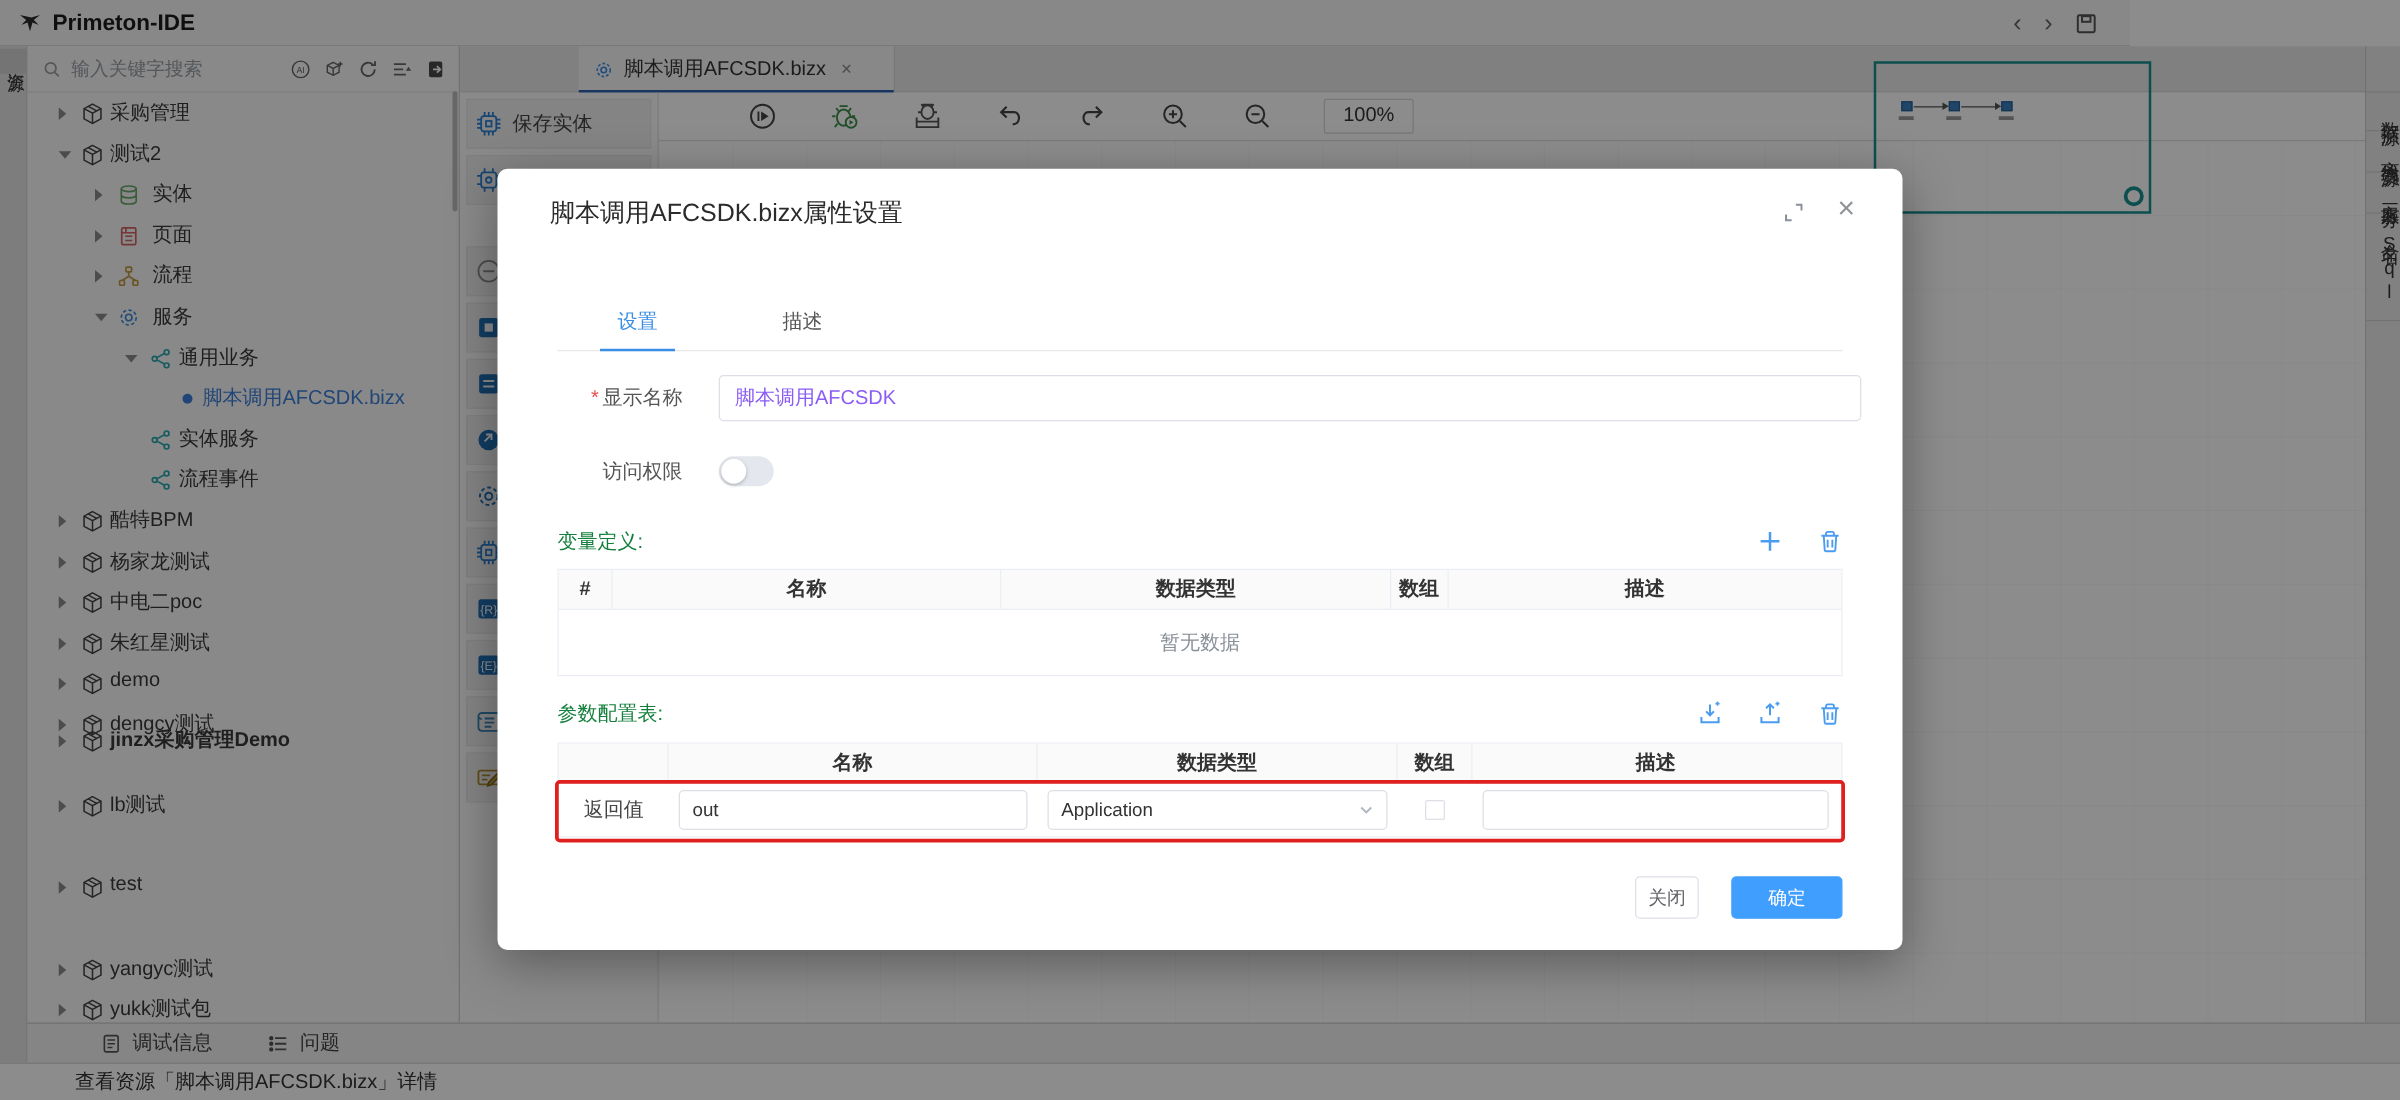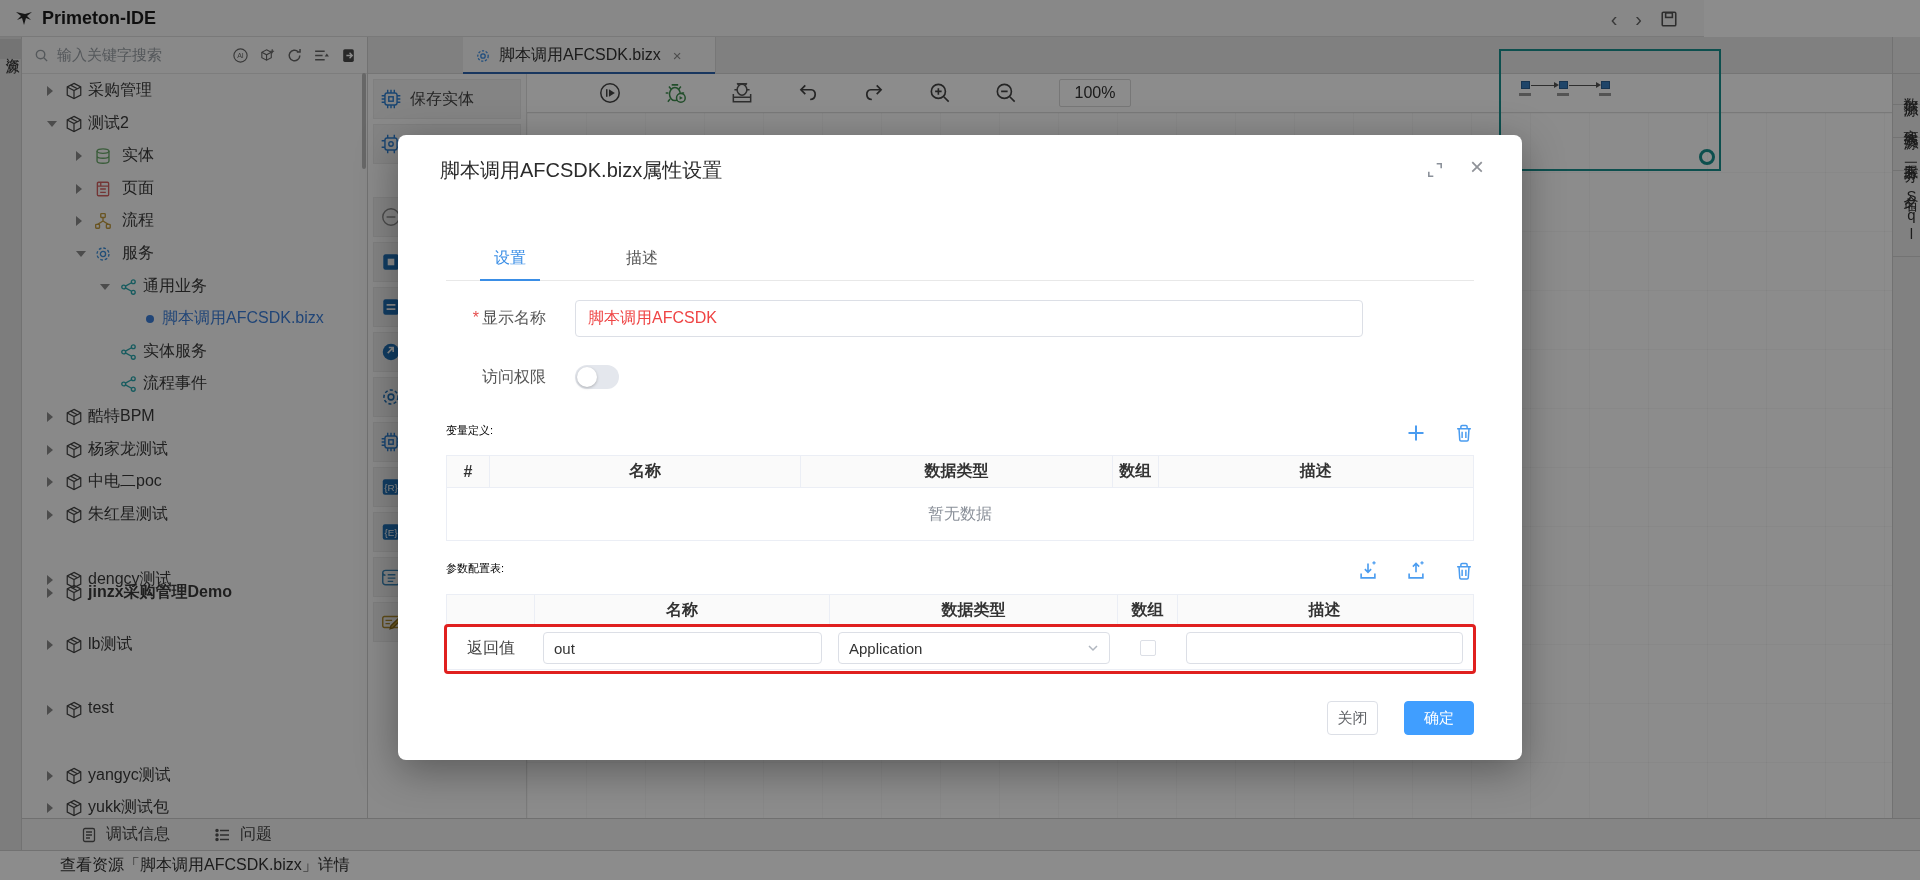--- a/index.html
+++ b/index.html
@@ -99,26 +99,26 @@
   #dlg-title { position:absolute; left:42px; top:22px; font-size:20px; color:#2b2b2b; }
   #dlg-expand { position:absolute; right:78px; top:26px; cursor:pointer; display:flex; }
   #dlg-close { position:absolute; right:38px; top:18px; font-size:24px; color:#909399; cursor:pointer; }
   #dlg-tabs { position:absolute; left:48px; top:108px; width:1028px; height:38px; border-bottom:1px solid #e8e8e8; }
   .dtab { position:absolute; top:0; height:38px; line-height:30px; font-size:16px; color:#555;
     text-align:center; width:60px; cursor:pointer; }
   .dtab.active { color:#3a8ee6; border-bottom:2px solid #3a8ee6; }
   .frm-row { position:absolute; left:48px; display:flex; align-items:center; }
   .frm-label { width:100px; text-align:right; font-size:16px; color:#555; margin-right:29px; white-space:nowrap; }
   .req { color:#e64c4c; margin-right:3px; }
-  #dn-input { width:788px; height:37px; border:1px solid #dcdfe6; border-radius:4px; padding:0 12px;
-    font-size:16px; color:#ef4444; font-family:inherit; outline:none; }
+  #dn-input { width:914px; height:37px; border:1px solid #dcdfe6; border-radius:4px; padding:0 12px;
+    font-size:16px; color:#8b5cf6; font-family:inherit; outline:none; }
   .switch { width:44px; height:24px; border-radius:12px; background:#e4e7ed; position:relative; cursor:pointer; }
   .switch .knob { position:absolute; left:2px; top:2px; width:20px; height:20px; border-radius:50%;
     background:#fff; box-shadow:0 1px 3px rgba(0,0,0,0.25); }
-  .sec-label { position:absolute; left:48px; font-size:11px; color:#000000; }
+  .sec-label { position:absolute; left:48px; font-size:16px; color:#15803d; }
   .sec-actions { position:absolute; right:48px; display:flex; align-items:center; gap:28px; }
   .blueico { display:flex; cursor:pointer; }
   .dtable { position:absolute; left:48px; width:1028px; border:1px solid #ebeef5; }
   .dtable .hrow { display:flex; height:32px; background:#fafafa; border-bottom:1px solid #ebeef5; }
   .dtable .hcell { font-size:16px; font-weight:700; color:#333; display:flex; align-items:center;
     justify-content:center; border-right:1px solid #ebeef5; }
   .dtable .hcell:last-child { border-right:none; }
   #var-empty { height:52px; display:flex; align-items:center; justify-content:center; font-size:16px; color:#8a9099; }
   #param-row { display:flex; height:42px; align-items:center; position:relative; }
   #param-row .cell { display:flex; align-items:center; justify-content:center; height:100%; }
@@ -128,21 +128,21 @@
   #param-select { width:calc(100% - 16px); height:32px; border:1px solid #dcdfe6; border-radius:4px;
     display:flex; align-items:center; justify-content:space-between; padding:0 10px; cursor:pointer; background:#fff; }
   #param-select .sv { font-size:15px; color:#333; }
   .checkbox { width:16px; height:16px; border:1px solid #dcdfe6; border-radius:2px; background:#fff; cursor:pointer; }
   #param-red { position:absolute; left:-3px; right:-3px; top:29px; height:50px;
     border:3px solid #e0201f; border-radius:4px; pointer-events:none; z-index:5; }
   #dlg-footer { position:absolute; right:48px; top:566px; display:flex; gap:26px; }
   .btn { height:34px; border-radius:4px; font-size:15px; display:flex; align-items:center;
     justify-content:center; cursor:pointer; font-family:inherit; }
   #btn-close { width:51px; background:#fff; border:1px solid #dcdfe6; color:#606266; }
-  #btn-ok { width:70px; background:#409eff; border:1px solid #409eff; color:#fff; }
+  #btn-ok { width:89px; background:#409eff; border:1px solid #409eff; color:#fff; }
 </style>
 </head>
 <body>
 
 <div id="stage">
 
   <div id="titlebar" class="abs">
     <span id="logo">
       <svg width="20" height="18" viewBox="0 0 20 18">
           <path d="M2 3l5 4-4 4 5-2 2 7 2-7 5 2-4-4 5-4-7 2z" fill="#2b2b2b"></path>
@@ -347,20 +347,30 @@
         </div>
         <div class="tree-row" style="top: 391.2px;">
           <span class="ar c" style="left:25px"></span>
           <span class="tico" style="left:43px">
             <svg width="18" height="18" viewBox="0 0 16 16" fill="none" stroke="#444" stroke-width="1.1">
               <path d="M8 1.2 14 4.4v7.2L8 14.8 2 11.6V4.4Z"></path>
               <path d="M2 4.4 8 7.6l6-3.2M8 7.6v7.2M5 2.8l6 3.2"></path>
             </svg>
           </span>
           <span class="lbl" style="left:66px">中电二poc</span>
+        </div>
+        <div class="tree-row" style="top: 456.4px;">
+          <span class="ar c" style="left:25px"></span>
+          <span class="tico" style="left:43px">
+            <svg width="18" height="18" viewBox="0 0 16 16" fill="none" stroke="#444" stroke-width="1.1">
+              <path d="M8 1.2 14 4.4v7.2L8 14.8 2 11.6V4.4Z"></path>
+              <path d="M2 4.4 8 7.6l6-3.2M8 7.6v7.2M5 2.8l6 3.2"></path>
+            </svg>
+          </span>
+          <span class="lbl" style="left:66px">demo</span>
         </div>
         <div class="tree-row" style="top: 489px;">
           <span class="ar c" style="left:25px"></span>
           <span class="tico" style="left:43px">
             <svg width="18" height="18" viewBox="0 0 16 16" fill="none" stroke="#444" stroke-width="1.1">
               <path d="M8 1.2 14 4.4v7.2L8 14.8 2 11.6V4.4Z"></path>
               <path d="M2 4.4 8 7.6l6-3.2M8 7.6v7.2M5 2.8l6 3.2"></path>
             </svg>
           </span>
           <span class="lbl" style="left:66px">dengcy测试</span>

